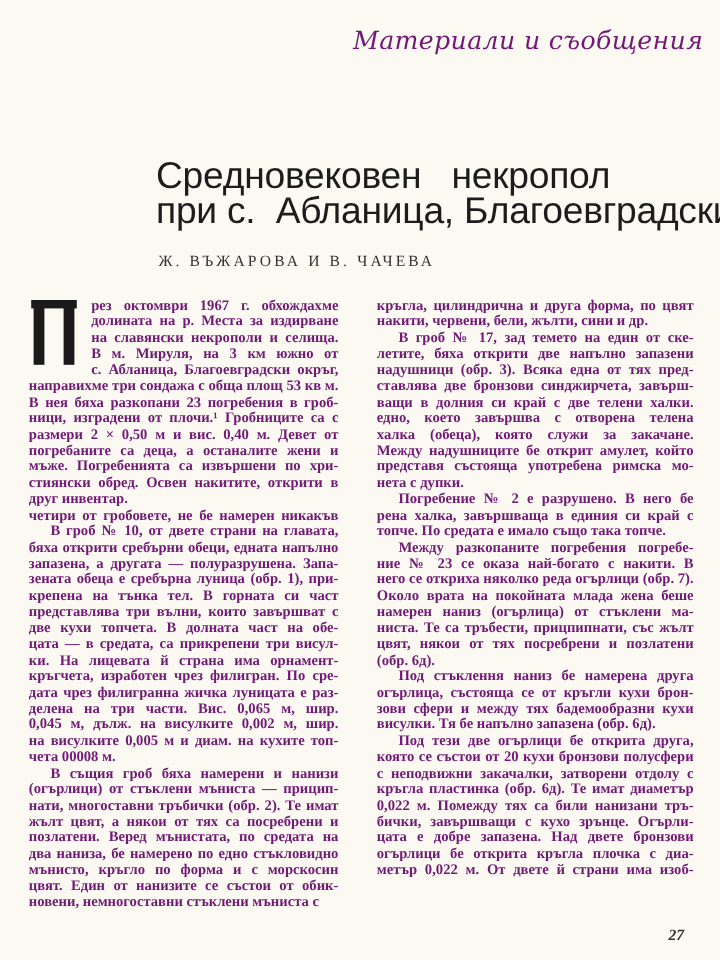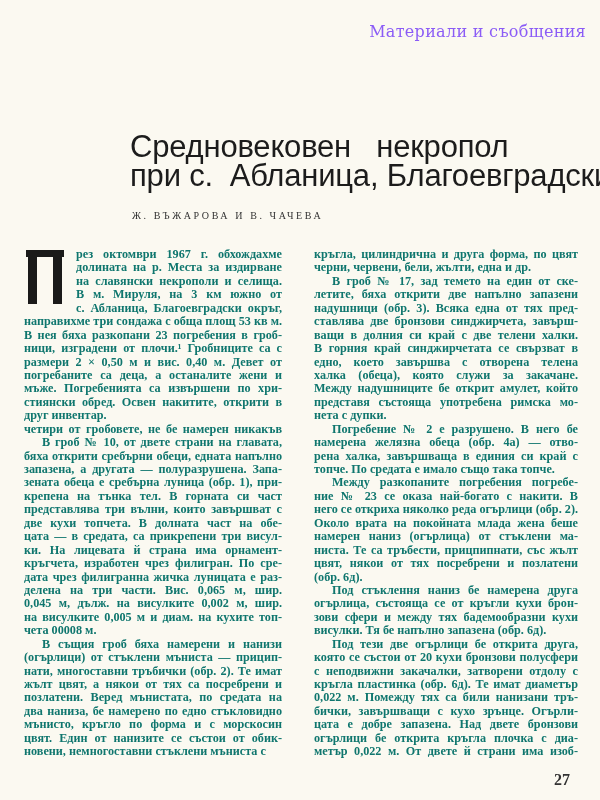--- a/index.html
+++ b/index.html
@@ -12,23 +12,24 @@
       background: #fbf9f1;
       position: relative;
       overflow: hidden;
       color: #1e1c1a;
     }
     .section-header {
       position: absolute;
       top: 22px;
       right: 14px;
       font-family: "DejaVu Serif", serif;
-      font-size: 16px;
+      font-style: italic;
+      font-size: 21px;
       letter-spacing: 0.3px;
-      color: #8b5cf6;
+      color: #701a75;
       white-space: nowrap;
     }
     .title-block {
       position: absolute;
       left: 130px;
       top: 132px;
       font-family: "Liberation Sans", sans-serif;
       font-size: 31px;
       line-height: 29px;
       color: #1c1c1c;
@@ -36,33 +37,33 @@
     }
     .title-line {
       display: block;
       white-space: pre;
     }
     .authors {
       position: absolute;
       left: 132px;
       top: 210px;
       font-family: "Liberation Serif", serif;
-      font-size: 10px;
+      font-size: 13px;
       letter-spacing: 2.6px;
       color: #333;
       white-space: nowrap;
     }
     .column {
       position: absolute;
       top: 248px;
       width: 258px;
       font-family: "Liberation Serif", serif;
       font-size: 12.2px;
       line-height: 13.45px;
-      color: #0f766e;
+      color: #701a75;
       font-weight: bold;
     }
     .col-left { left: 24px; }
     .col-right { left: 314px; width: 264px; }
     .line {
       display: block;
       white-space: nowrap;
       text-align: justify;
       text-align-last: justify;
       height: 13.45px;
@@ -95,23 +96,24 @@
       position: absolute; left: 27px; top: 0; width: 9px; height: 54px; background: #1a1a1a;
     }
     .drop-cap .glyph {
       position: absolute; left: 0; top: 0; width: 0; height: 0; overflow: hidden;
     }
     .page-number {
       position: absolute;
       right: 30px;
       top: 771px;
       font-family: "Liberation Serif", serif;
-      font-size: 16px;
+      font-size: 13px;
       font-weight: bold;
       color: #333;
+      font-style: italic;
     }
   </style>
 </head>
 <body>
 
 <div class="section-header">Материали и съобщения</div>
 
 <div class="title-block">
   <span class="title-line">Средновековен   некропол</span>
   <span class="title-line">при с.  Абланица, Благоевградски  окръг</span>
@@ -161,39 +163,37 @@
     <span class="line">нати, многоставни тръбички (обр. 2). Те имат</span>
     <span class="line">жълт цвят, а някои от тях са посребрени и</span>
     <span class="line">позлатени. Веред мънистата, по средата на</span>
     <span class="line">два наниза, бе намерено по едно стъкловидно</span>
     <span class="line">мънисто, кръгло по форма и с морскосин</span>
     <span class="line">цвят. Един от нанизите се състои от обик-</span>
     <span class="line last">новени, немногоставни стъклени мъниста с</span>
   </div>
 <div class="column col-right" id="col-right">
     <span class="line">кръгла, цилиндрична и друга форма, по цвят</span>
-    <span class="line last">черни, червени, бели, жълти, една и др.</span>
+    <span class="line last">накити, червени, бели, жълти, сини и др.</span>
     <span class="line indent">В гроб № 17, зад темето на един от ске-</span>
     <span class="line">летите, бяха открити две напълно запазени</span>
     <span class="line">надушници (обр. 3). Всяка една от тях пред-</span>
     <span class="line">ставлява две бронзови синджирчета, завърш-</span>
     <span class="line">ващи в долния си край с две телени халки.</span>
-    <span class="line">В горния край синджирчетата се свързват в</span>
     <span class="line">едно, което завършва с отворена телена</span>
     <span class="line">халка (обеца), която служи за закачане.</span>
     <span class="line">Между надушниците бе открит амулет, който</span>
     <span class="line">представя състояща употребена римска мо-</span>
     <span class="line last">нета с дупки.</span>
     <span class="line indent">Погребение № 2 е разрушено. В него бе</span>
-    <span class="line">намерена желязна обеца (обр. 4а) — отво-</span>
     <span class="line">рена халка, завършваща в единия си край с</span>
     <span class="line last">топче. По средата е имало също така топче.</span>
     <span class="line indent">Между разкопаните погребения погребе-</span>
     <span class="line">ние № 23 се оказа най-богато с накити. В</span>
-    <span class="line">него се откриха няколко реда огърлици (обр. 2).</span>
+    <span class="line">него се откриха няколко реда огърлици (обр. 7).</span>
     <span class="line">Около врата на покойната млада жена беше</span>
     <span class="line">намерен наниз (огърлица) от стъклени ма-</span>
     <span class="line">ниста. Те са тръбести, прицпипнати, със жълт</span>
     <span class="line">цвят, някои от тях посребрени и позлатени</span>
     <span class="line last">(обр. 6д).</span>
     <span class="line indent">Под стъклення наниз бе намерена друга</span>
     <span class="line">огърлица, състояща се от кръгли кухи брон-</span>
     <span class="line">зови сфери и между тях бадемообразни кухи</span>
     <span class="line last">висулки. Тя бе напълно запазена (обр. 6д).</span>
     <span class="line indent">Под тези две огърлици бе открита друга,</span>

